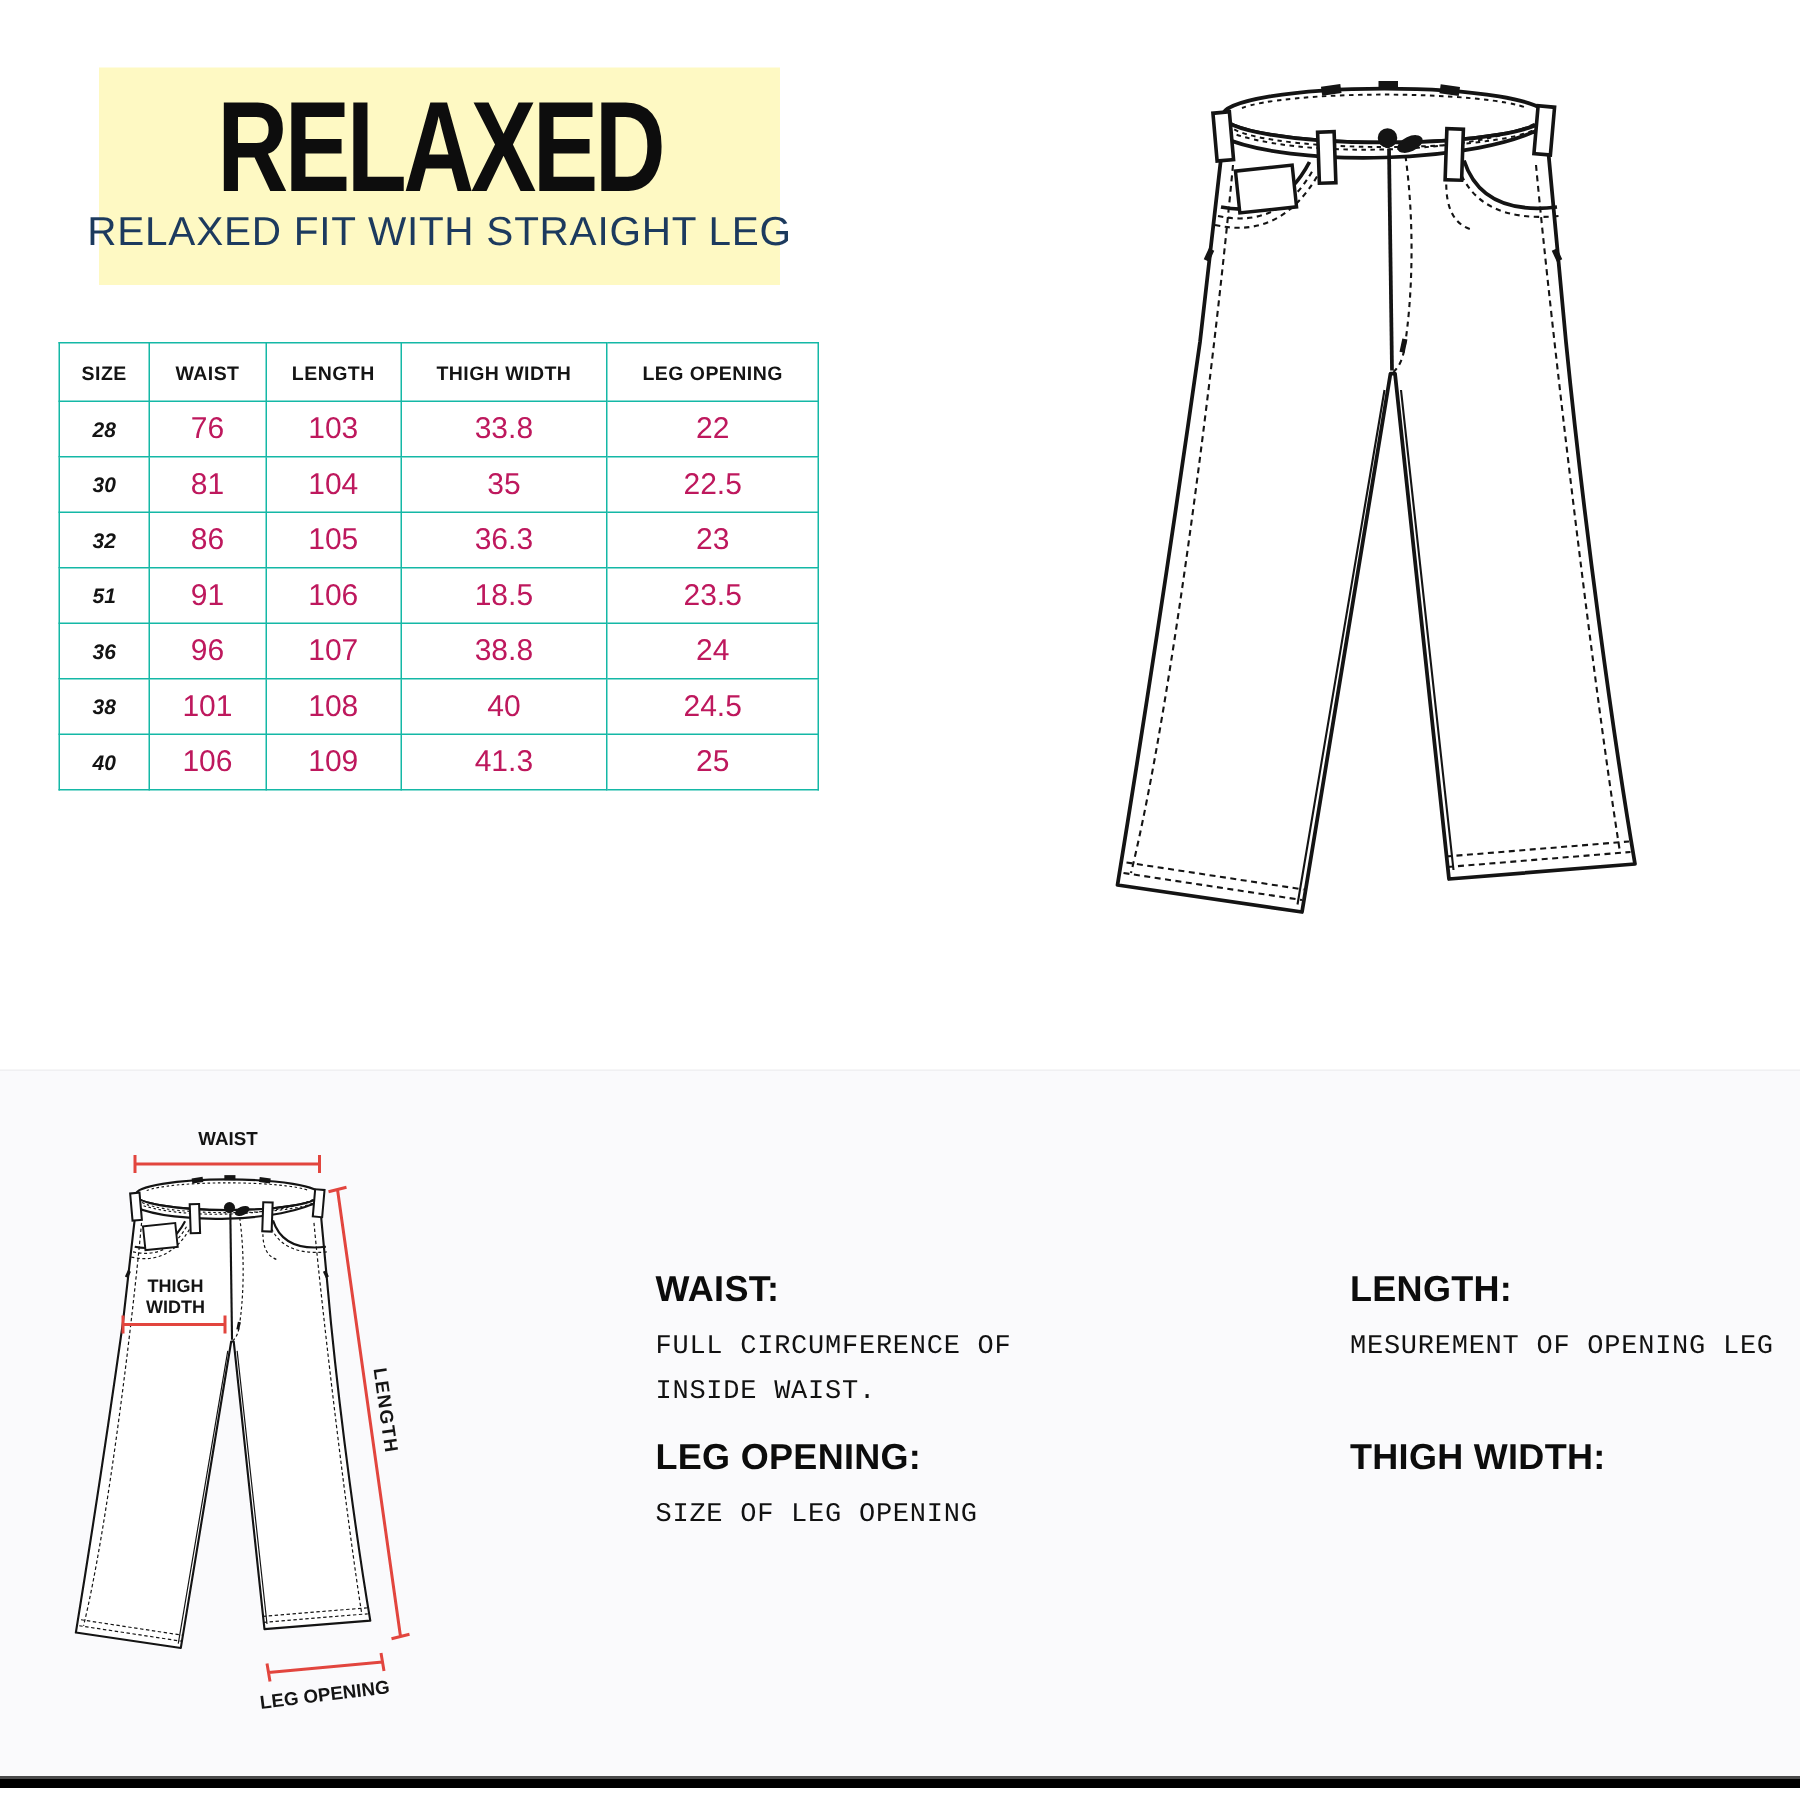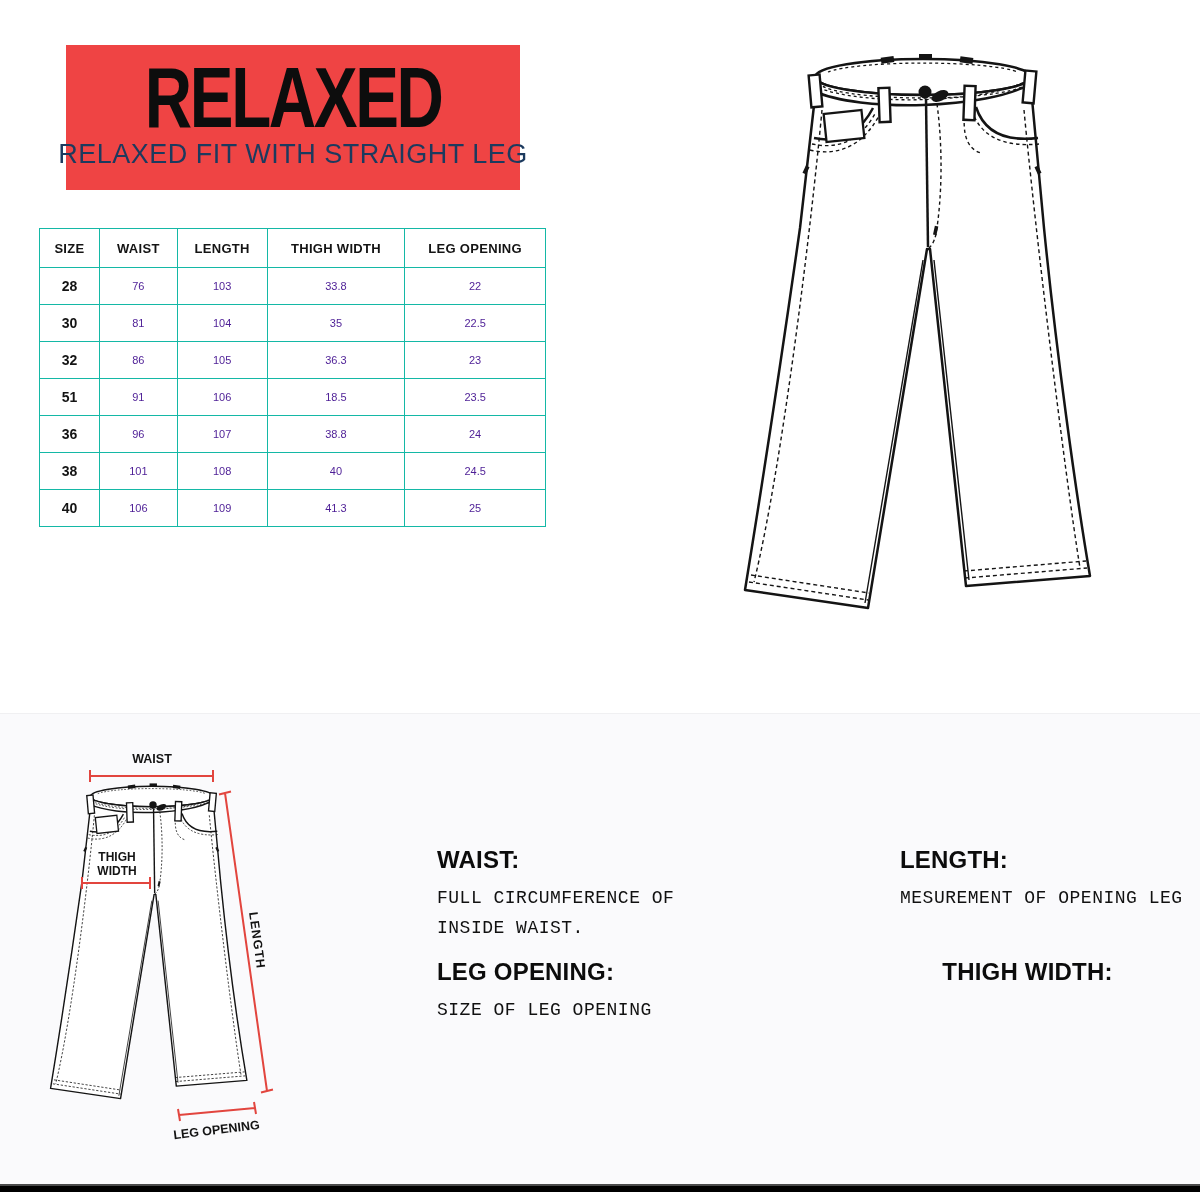--- a/index.html
+++ b/index.html
@@ -10,22 +10,22 @@
   .banner { position:absolute; left:66px; top:45px; width:454px; height:145px;
             display:flex; flex-direction:column; align-items:center; padding-top:14px; }
   .banner-title { font-weight:bold; font-size:84px; line-height:76px; letter-spacing:-3px;
                   transform:scale(0.78,1.02); transform-origin:center top; white-space:nowrap; }
   .banner-sub   { font-size:27px; letter-spacing:0.5px; margin-top:4px; white-space:nowrap; }
 
   
   .size-table { position:absolute; left:39px; top:228px; width:507px; border-collapse:collapse; background:#fff; }
   .size-table th, .size-table td { border:1px solid #14b8a6; text-align:center; vertical-align:middle; }
   .size-table th { height:39px; font-size:13px; font-weight:bold; color:#141414; letter-spacing:0.3px; }
-  .size-table td { height:37px; font-size:11px; color:#4c1d95; }
-  .size-table td.col-size { font-weight:bold; color:#141414; font-size:14px; }
+  .size-table td { height:37px; font-size:20px; color:#be185d; }
+  .size-table td.col-size { font-weight:bold; color:#141414; font-size:14px;font-style:italic; }
 
   
   .jeans-large { position:absolute; left:718px; top:48px; width:400px; height:580px; }
 
   
   .bottom-section { position:absolute; left:0; top:713px; width:1200px; height:479px;
                     background:#fafafc; border-top:1px solid #f0f0f2; }
   .bottom-bar { position:absolute; left:0; bottom:0; width:1200px; height:8px;
                 background:#000; border-top:2px solid #4a4a4a; }
 
@@ -34,21 +34,21 @@
   .measure-diagram .overlay { position:absolute; left:0; top:0; width:320px; height:420px; }
   .overlay text { font-family:"Liberation Sans", sans-serif; font-weight:bold; fill:#141414; }
 
   .def-block { position:absolute; }
   .def-term { font-size:24px; font-weight:bold; color:#0c0c0c; letter-spacing:0.2px; }
   .def-desc { font-family:"Liberation Mono","DejaVu Sans Mono", monospace; font-size:18px;
               letter-spacing:0.5px; line-height:1.67; color:#111; margin-top:9px; }
   .def-waist       { left:437px; top:132px; width:250px; }
   .def-length      { left:900px; top:132px; width:300px; }
   .def-leg-opening { left:437px; top:244px; width:280px; }
-  .def-thigh-width { left:900px; top:244px; width:255px;text-align:center; }
+  .def-thigh-width { left:900px; top:244px; width:255px; }
 </style>
 </head>
 <body>
 
 <svg width="0" height="0" style="position:absolute">
   <symbol id="jeans-flat" viewBox="0 0 400 580">
 
     <path d="M98,40 L82,180 C65,300 42,450 27,542 L150,560 L209,201 L212,201 L248,538 L372,528
              C357,440 338,300 326,180 L313,40 Z" fill="#fff" stroke="#141414" stroke-width="2.5" stroke-linejoin="round"></path>
 
@@ -89,21 +89,21 @@
     <path d="M219,56 C225,100 224,150 218,186 C216,195 213,198 211,200" fill="none" stroke="#141414" stroke-width="1.4" stroke-dasharray="3.5 3"></path>
     <rect x="216" y="178" width="3.5" height="9" fill="#141414" transform="rotate(12 218 182)"></rect>
 
     <rect x="86" y="118" width="4" height="8" fill="#141414" transform="rotate(25 88 122)"></rect>
     <rect x="318" y="118" width="4" height="8" fill="#141414" transform="rotate(-25 320 122)"></rect>
   </symbol>
 </svg>
 
 <div class="page">
 
-  <div class="banner" style="background: #ef4444; text-align: center;">
+  <div class="banner" style="background: #fef9c3; text-align: center;">
     <div class="banner-title" style="color: rgb(13, 13, 13);">RELAXED</div>
     <div class="banner-sub" style="color: rgb(28, 58, 94);">RELAXED FIT WITH STRAIGHT LEG</div>
   </div>
 
   <table class="size-table">
     <colgroup>
       <col style="width:60px">
         <col style="width:78px">
         <col style="width:90px">
       <col style="width:138px">

